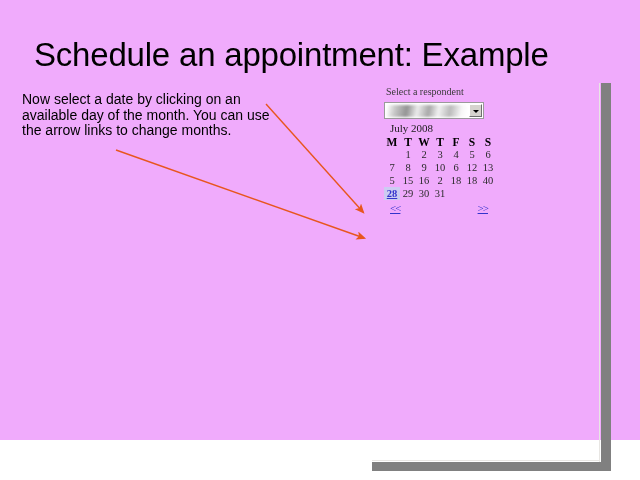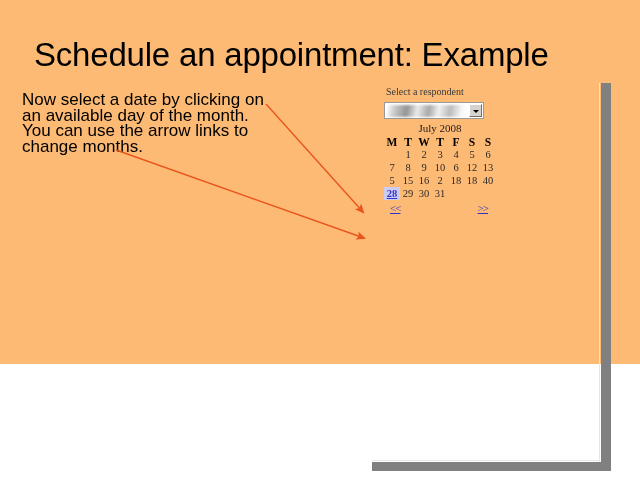--- a/index.html
+++ b/index.html
@@ -13,22 +13,22 @@
     height: 480px;
     position: relative;
     overflow: hidden;
     font-family: "Liberation Sans", sans-serif;
   }
 
   #slide {
     position: absolute;
     left: 0; top: 0;
     width: 640px;
-    height: 364px;
-    background: #fdba74;
+    height: 440px;
+    background: #f0abfc;
   }
 
   
   #slide-title {
     position: absolute;
     left: 34px;
     top: 36px;
     width: 580px;
     font-family: "Liberation Sans", sans-serif;
     font-size: 33px;
@@ -38,21 +38,21 @@
     white-space: nowrap;
   }
 
   
   #body-text {
     position: absolute;
     left: 22px;
     top: 92px;
     width: 250px;
     font-family: "Liberation Sans", sans-serif;
-    font-size: 17px;
+    font-size: 14px;
     line-height: 15.5px;
     color: #000000;
   }
 
   
   #shadow-right {
     position: absolute;
     left: 601px;
     top: 83px;
     width: 10px;
@@ -149,21 +149,21 @@
     margin-top: -1px;
     border-left: 3px solid transparent;
     border-right: 3px solid transparent;
     border-top: 3px solid #000000;
   }
 
   #calendar-month {
     font-family: "Liberation Serif", serif;
     font-size: 11px;
     color: #1a1a1a;
-    text-align: center;
+    text-align: left;
     width: 100px;
     margin-top: 3px;
     margin-left: 6px;
   }
 
   #calendar-table {
     border-collapse: collapse;
     font-family: "Liberation Serif", serif;
     font-size: 11px;
     color: #1a1a1a;

